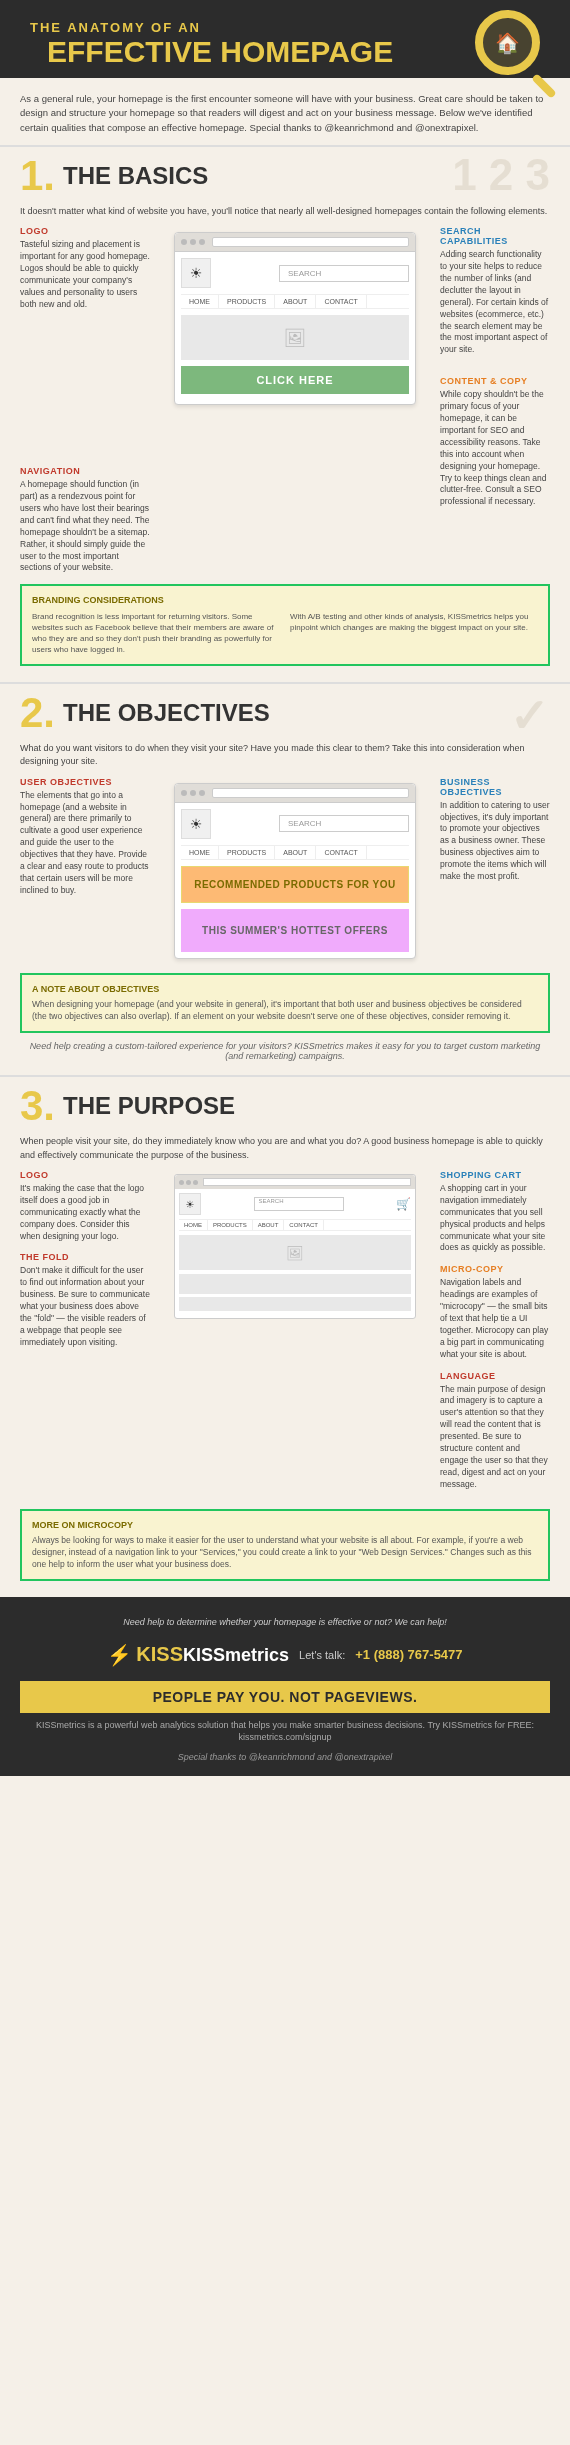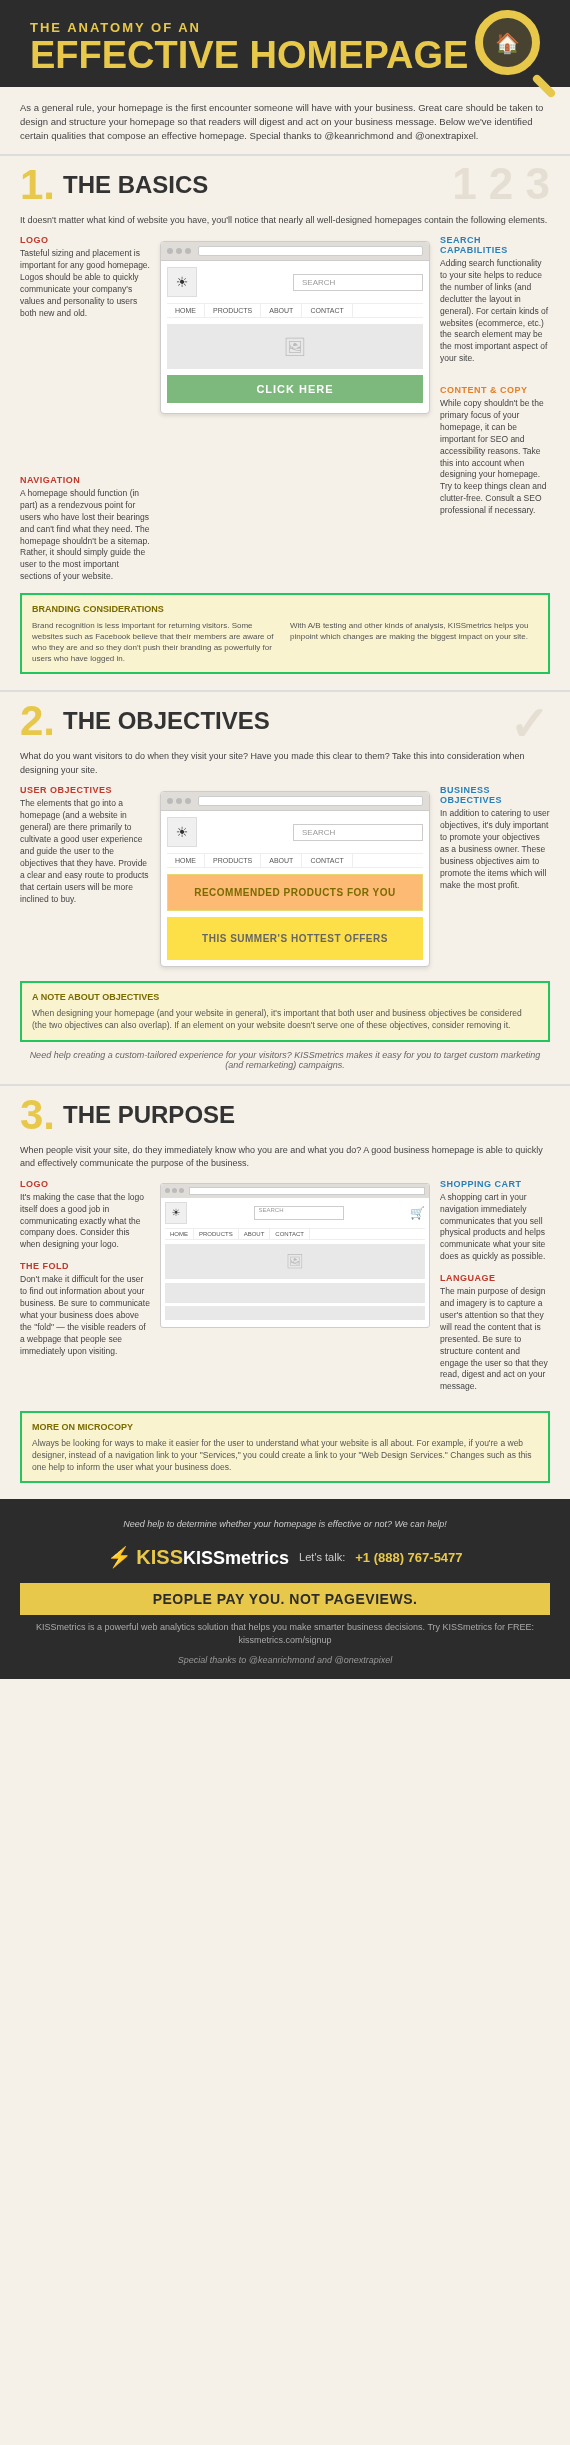--- a/index.html
+++ b/index.html
@@ -18,24 +18,25 @@
     }
     .header-subtitle {
       color: #e8c84a;
       font-size: 13px;
       font-weight: bold;
       letter-spacing: 2px;
       text-transform: uppercase;
     }
     .header-title {
       color: #ffffff;
-      font-size: 38px;
+      font-size: 30px;
       font-weight: 900;
       line-height: 1.1;
       text-transform: uppercase;
+      margin-left: 17px;
     }
     .header-title span {
       color: #e8c84a;
     }
     .magnify-icon {
       position: absolute;
       right: 20px;
       top: 10px;
       width: 90px;
       height: 90px;
@@ -176,21 +177,21 @@
       padding: 8px;
       font-size: 11px;
       font-weight: bold;
       letter-spacing: 1px;
       margin: 4px 0;
     }
 
     
     .two-col {
       display: flex;
-      gap: 10px;
+      gap: 24px;
       margin: 8px 0;
     }
     .col-left {
       width: 130px;
       flex-shrink: 0;
     }
     .col-right {
       flex: 1;
     }
 
@@ -253,21 +254,21 @@
       border: 1px solid #e8d870;
       text-align: center;
       padding: 12px 8px;
       font-size: 10px;
       font-weight: bold;
       color: #7a6b00;
       margin-bottom: 6px;
       letter-spacing: 0.5px;
     }
     .offers-box {
-      background: #fde047;
+      background: #f0abfc;
       text-align: center;
       padding: 16px 20px;
       font-size: 10px;
       font-weight: bold;
       color: #666;
       letter-spacing: 0.5px;
     }
 
     
     .footer-section {
@@ -618,20 +619,24 @@
         </div>
       </div>
     </div>
 
     <div style="width:110px;flex-shrink:0;">
       <div class="label-box">
         <div class="label-title label-title-blue">SHOPPING CART</div>
         <div class="label-text">A shopping cart in your navigation immediately communicates that you sell physical products and helps communicate what your site does as quickly as possible.</div>
       </div>
       <div class="label-box">
+        <div class="label-title label-title-orange">MICRO-COPY</div>
+        <div class="label-text">Navigation labels and headings are examples of "microcopy" — the small bits of text that help tie a UI together. Microcopy can play a big part in communicating what your site is about.</div>
+      </div>
+      <div class="label-box">
         <div class="label-title">LANGUAGE</div>
         <div class="label-text">The main purpose of design and imagery is to capture a user's attention so that they will read the content that is presented. Be sure to structure content and engage the user so that they read, digest and act on your message.</div>
       </div>
     </div>
   </div>
 
   <div class="callout-box">
     <div class="callout-title">MORE ON MICROCOPY</div>
     <div style="font-size:8.5px;line-height:1.4;color:#555;">Always be looking for ways to make it easier for the user to understand what your website is all about. For example, if you're a web designer, instead of a navigation link to your "Services," you could create a link to your "Web Design Services." Changes such as this one help to inform the user what your business does.</div>
   </div>

